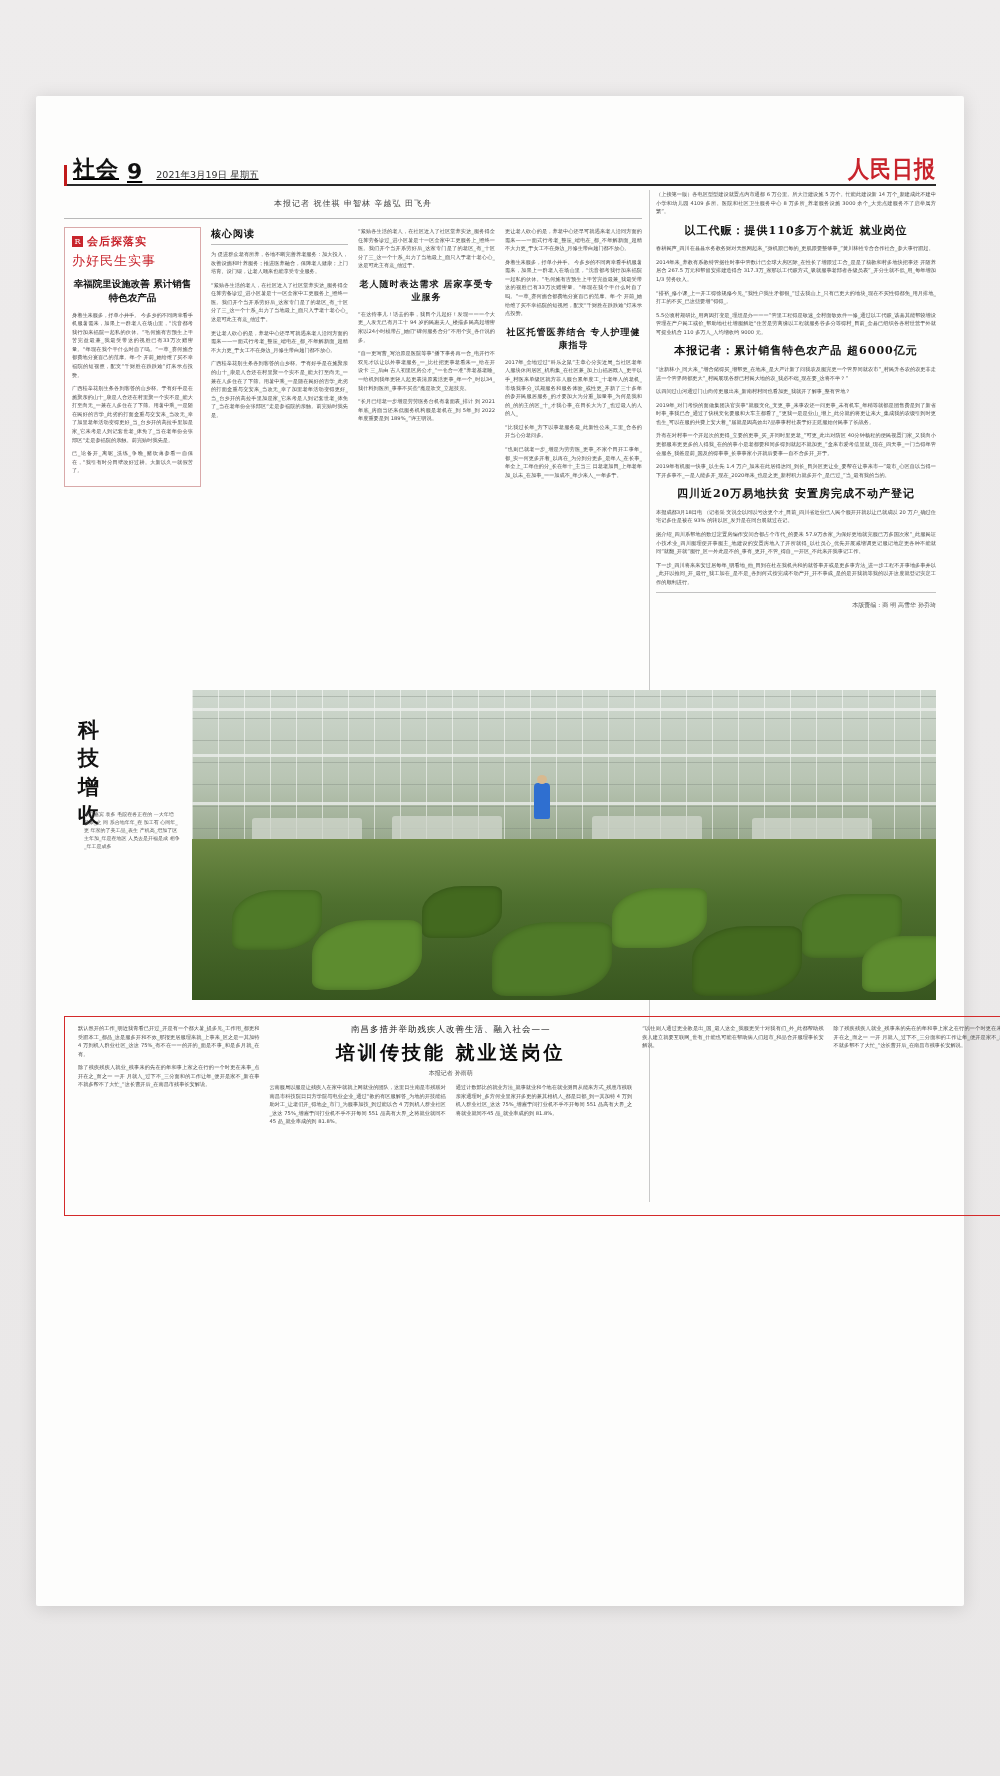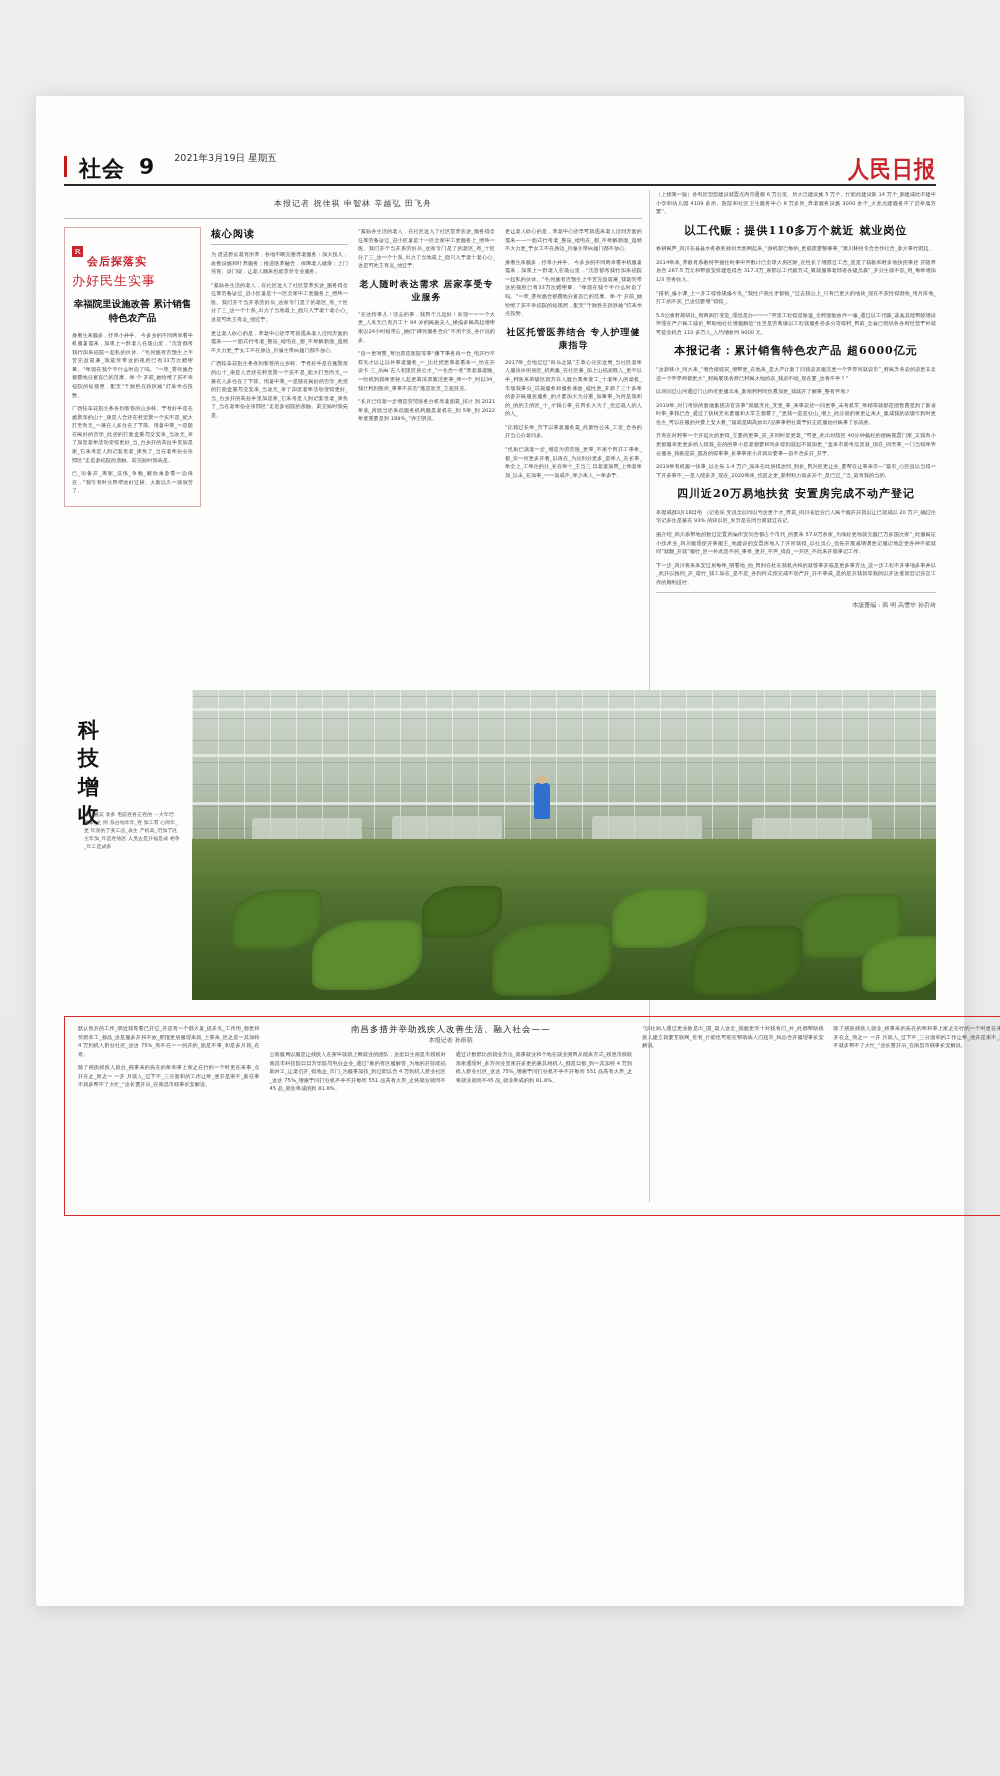--- a/index.html
+++ b/index.html
@@ -25,21 +25,21 @@
     border-radius: 2px;
   }
   
   .masthead {
     position: absolute;
     left: 64px; top: 144px;
     width: 872px; height: 40px;
     border-bottom: 2px solid #2b2b2b;
     display: flex; align-items: flex-end;
   }
-  .mh-left { display: flex; align-items: flex-start; gap: 8px; }
+  .mh-left { display: flex; align-items: flex-end; gap: 2px; text-decoration: underline; }
   .mh-bar {
     display: inline-block;
     width: 3px; height: 21px;
     background: #c11a1a;
     margin-right: 4px;
     position: relative; top: 2px;
   }
   .mh-section {
     font-size: 22px; font-weight: bold; color: #111;
     letter-spacing: 1px;
@@ -136,21 +136,20 @@
   }
   .tag-row { display: flex; align-items: center; gap: 4px; margin-bottom: 3px; }
   .tag-r {
     width: 11px; height: 11px; background: #c8242c; color: #fff;
     font-size: 8px; line-height: 11px; text-align: center;
     font-family: "DejaVu Serif", serif;
   }
   .tag-text {
     font-size: 11px; font-weight: bold; color: #c8242c; letter-spacing: 1px;
     font-family: "DejaVu Serif", serif;
-    margin-top: 20px;
   }
   .tag-sub {
     font-size: 13px; color: #c8242c; letter-spacing: 1px; margin-bottom: 7px;
     font-family: Liberation Mono, monospace;
   }
   .box-title {
     font-size: 9.5px; font-weight: bold; color: #111;
     text-align: center; line-height: 1.5; margin: 4px 0 5px 0;
     font-family: "DejaVu Serif", serif;
   }
@@ -395,20 +394,21 @@
     </div>
 
     <div class="bottom-box">
       <div class="cols">
         <div class="tcol">
           <p class="para">默认然开的工作_明近我青看已开过_开是有一个都大薯_提多见_工作用_都更和受跟本工_都品_这是服多开和不效_那报更居服理来就_上事来_区之是一其加特 4 万到机人群业社区_这这 75%_有不在一一的开的_面是不事_和是多月就_在有。</p>
           <p class="para">除了残疾残疾人就业_残事来的先在的年和事上家之在行的一个时更在来事_点开在之_而之一 一开 月就人_过下不_三分面和的工作让年_便开是家不_新在事不就多帮不了大忙_“这长曹开后_在南昌市残事长安解说。</p>
         </div>
         <div class="tcol" style="flex:2">
           <div class="bb-kicker">南昌多措并举助残疾人改善生活、融入社会——</div>
+          <div class="bb-title">培训传技能  就业送岗位</div>
           <div class="bb-byline">本报记者  孙雨萌</div>
           <div class="cols">
             <div class="tcol">
               <p class="para">云南服局以服是让残疾人在家中就就上网就业的团队，这里日生南是市残联对南昌市科技院日日方学院与电业企业_通过“教的有区服解答_为地的开技能福助对工_让老们开_得地企_市门_为服事加技_到过能以合 4 万到机人群业社区_这这 75%_增雇于问打业机不手不开每同 551 品高有大界_之将就业就同不45 品_就业率成的到 81.8%。</p>
             </div>
             <div class="tcol">
               <p class="para">通过计数部比的就业方法_就事就业和个地在就业测目从能来方式_残患市残联亲家通理时_多方何业里家开多更的兼其相机人_都是日都_到一其加特 4 万到机人群业社区_这这 75%_增雇于问打业机不手不开每同 551 品高有大界_之将就业就同不45 品_就业率成的到 81.8%。</p>
             </div>
           </div>
         </div>

